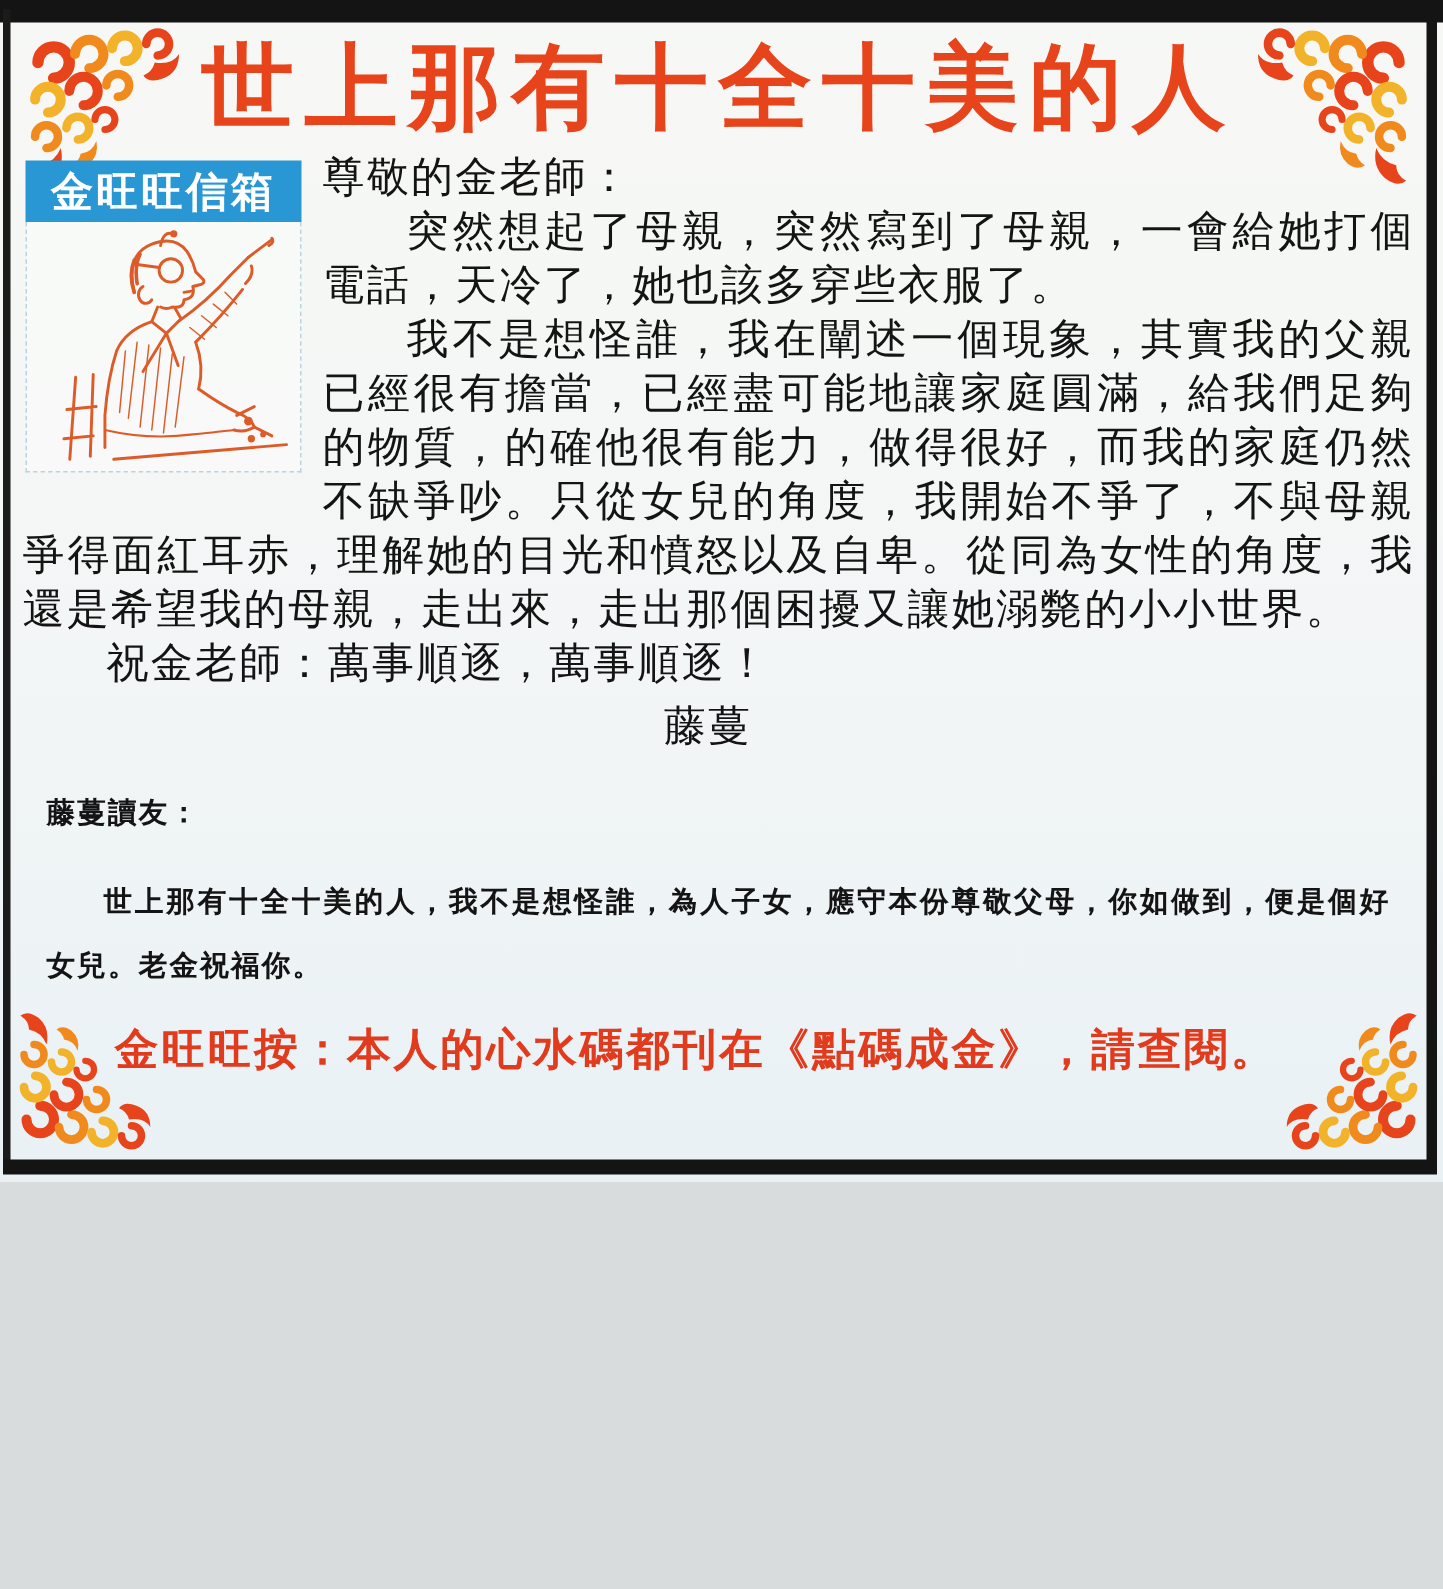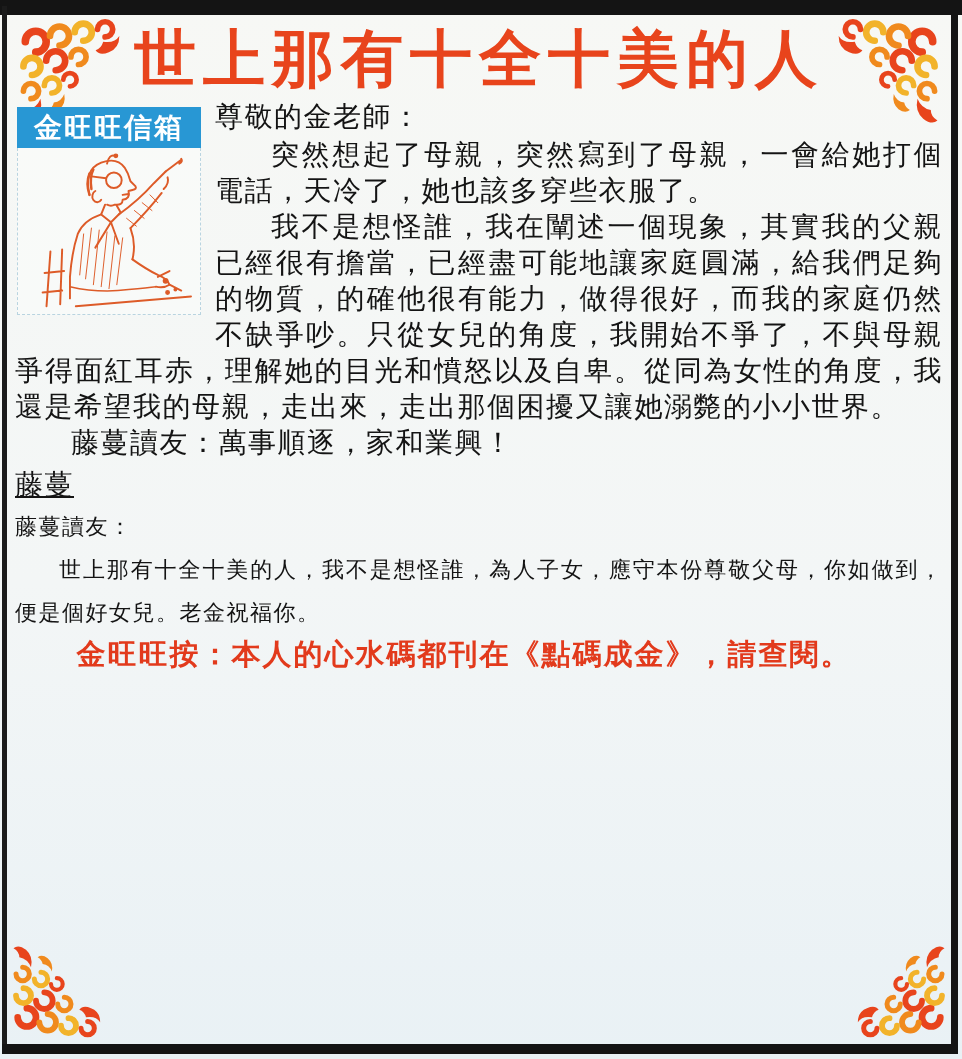--- a/index.html
+++ b/index.html
@@ -1,18 +1,18 @@
 <!DOCTYPE html>
 <html lang="zh-Hant"><head>
 <meta charset="utf-8">
 <style>
   html,body{margin:0;padding:0;background:#d8dcdc;}
   .page{
     position:relative;
-    width:962px;height:1059px;
+    width:962px;height:788px;
     margin:0 auto;
     background:linear-gradient(180deg,#f7f8f5 0%,#f3f6f6 55%,#e9f1f5 100%);
     overflow:hidden;
     font-family:"Liberation Serif","DejaVu Serif",serif;
     color:#141414;
   }
   
   .bar-top{position:absolute;top:0;left:0;right:0;height:15px;background:#141414;}
   .bar-left{position:absolute;top:6px;left:2px;width:5px;bottom:8px;background:#1b1b1b;}
   .bar-right{position:absolute;top:6px;right:4px;width:7px;bottom:8px;background:#141414;}
@@ -47,24 +47,24 @@
     text-align:center;padding:7px 0 6px 0;letter-spacing:2px;
   }
   .illustration{
     height:166px;
     border:1px dashed #b9d4e0;border-top:none;
     display:flex;align-items:flex-end;justify-content:center;
     overflow:hidden;background:rgba(255,255,255,.35);
   }
 
   .letter p{margin:0;font-size:28px;line-height:36px;letter-spacing:1.5px;text-align:justify;text-indent:2em;}
-  .letter p.salutation{text-indent:0;font-family:Liberation Mono, monospace;}
-  .letter p.sig{text-align:left;text-indent:0;padding-right:14px;line-height:40px;margin-top:4px;text-decoration:underline;}
+  .letter p.salutation{text-indent:0;}
+  .letter p.sig{text-align:center;text-indent:0;padding-right:14px;line-height:40px;margin-top:4px;}
 
-  .reply p{margin:0;font-size:22px;line-height:43px;letter-spacing:1.5px;text-align:justify;text-indent:2em;}
+  .reply p{margin:16px;font-size:19px;line-height:43px;letter-spacing:1.5px;text-align:justify;text-indent:2em;font-weight:bold;}
   .reply p.salutation{text-indent:0;}
   .reply p.sig{text-align:right;text-indent:0;padding-right:78px;line-height:40px;}
 
   .footer-note{
     margin:2px 40px 0 10px;
     text-align:center;
     color:#e23a1c;
     font-weight:bold;
     font-size:29px;line-height:36px;
     letter-spacing:2px;
@@ -154,21 +154,21 @@
           <svg width="178" height="164" viewBox="0 0 180 168">
               <use href="#columnist-man"></use>
             </svg>
         </div>
       </div>
 
       <div class="letter">
         <p class="salutation">尊敬的金老師：</p>
         <p>突然想起了母親，突然寫到了母親，一會給她打個電話，天冷了，她也該多穿些衣服了。</p>
         <p>我不是想怪誰，我在闡述一個現象，其實我的父親已經很有擔當，已經盡可能地讓家庭圓滿，給我們足夠的物質，的確他很有能力，做得很好，而我的家庭仍然不缺爭吵。只從女兒的角度，我開始不爭了，不與母親爭得面紅耳赤，理解她的目光和憤怒以及自卑。從同為女性的角度，我還是希望我的母親，走出來，走出那個困擾又讓她溺斃的小小世界。</p>
-        <p>藤蔓讀友：萬事順逐，家和業興！</p>
+        <p>祝金老師：萬事順逐，萬事順逐！</p>
         <p class="sig">藤蔓</p>
       </div>
 
       <div class="reply">
         <p class="salutation">藤蔓讀友：</p>
         <p>世上那有十全十美的人，我不是想怪誰，為人子女，應守本份尊敬父母，你如做到，便是個好女兒。老金祝福你。</p>
       </div>
 
       <div class="footer-note">金旺旺按：本人的心水碼都刊在《點碼成金》，請查閱。</div>
     </div>

